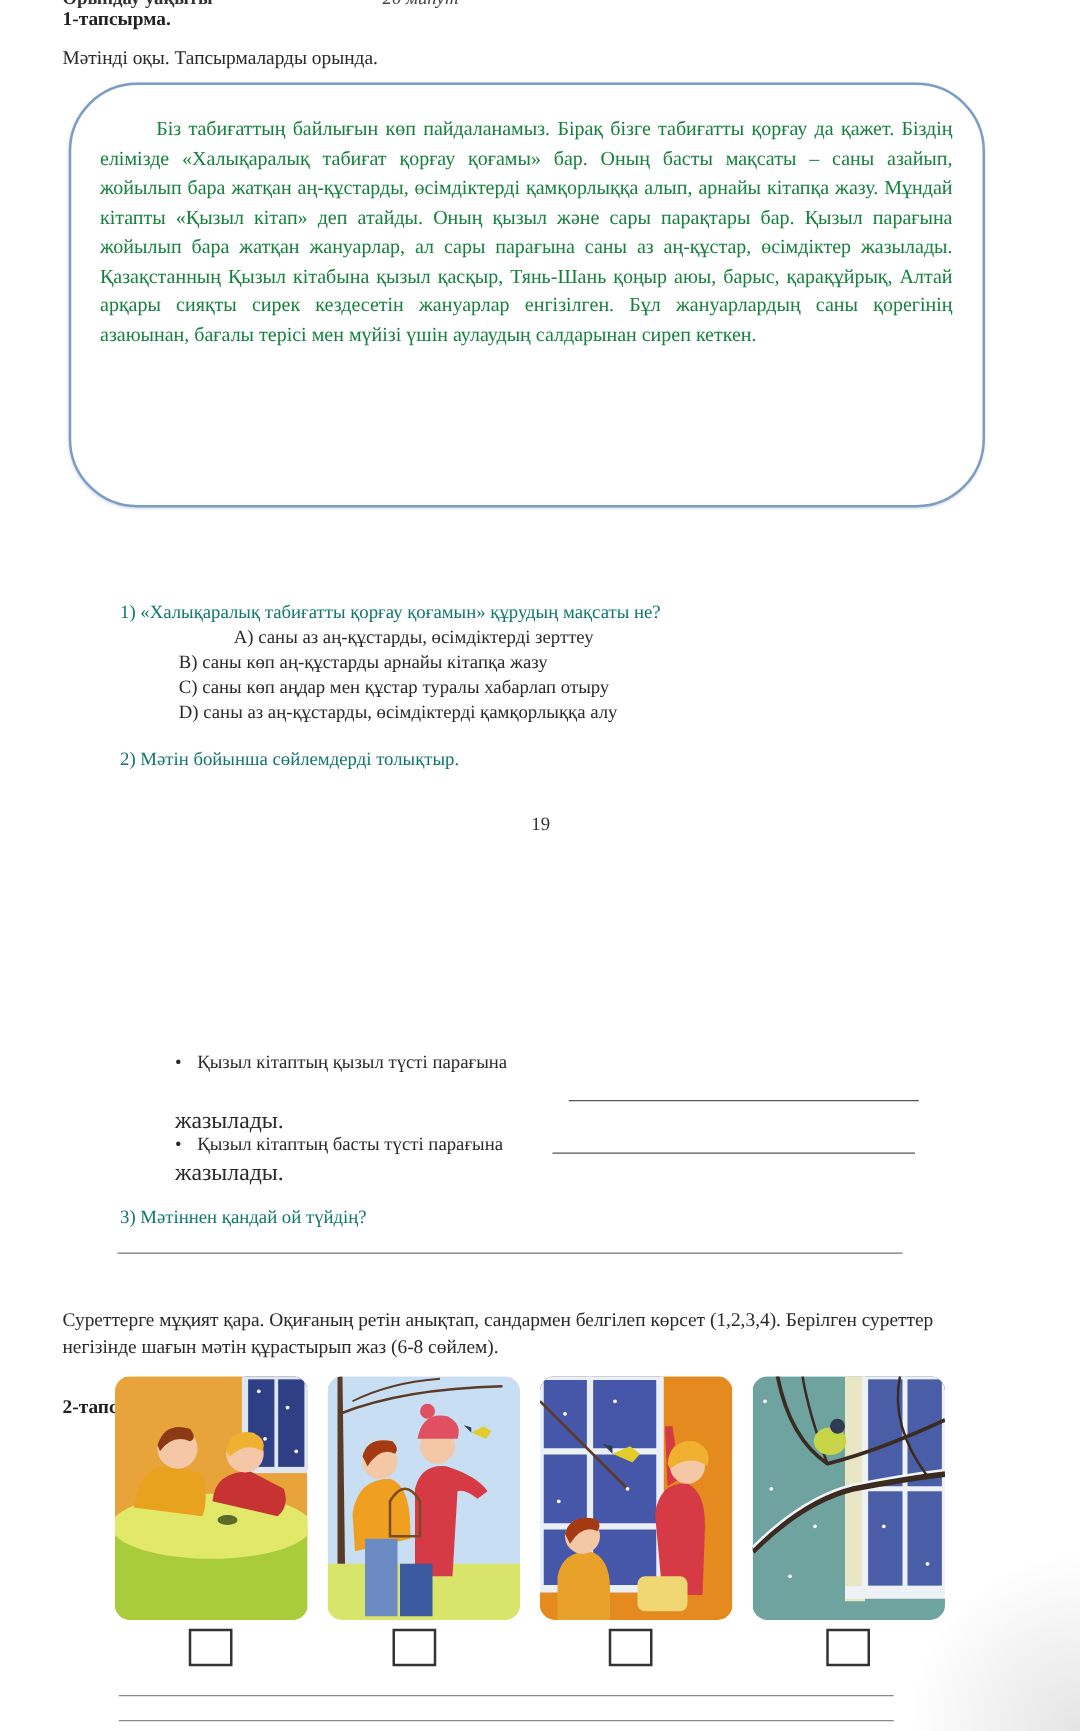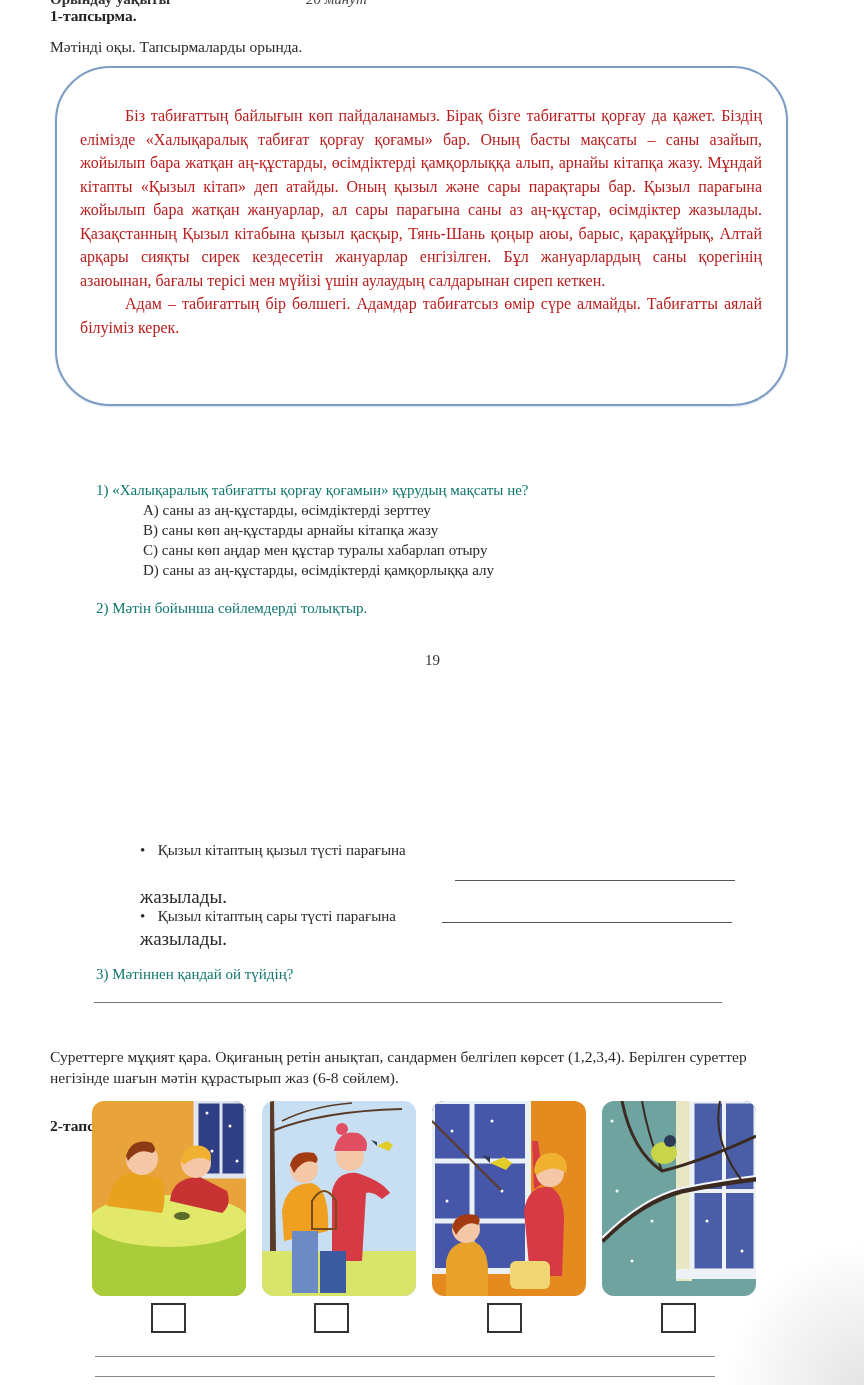--- a/index.html
+++ b/index.html
@@ -14,22 +14,22 @@
   .topline-right { top: -9px; left: 306px; font-size: 15px; font-style: italic; color: #444; white-space: nowrap; }
   .task-title { left: 50px; font-size: 15.5px; font-weight: bold; color: #222; }
   .task-instr { left: 50px; font-size: 15.5px; color: #2a2a2a; }
   .textbox {
     left: 55px; top: 66px; width: 733px; height: 340px;
     border: 2px solid #7c9cc4; border-radius: 55px;
     box-sizing: border-box; background: #fff;
     box-shadow: 0 1px 2px rgba(100,130,170,0.25);
   }
   .passage {
-    left: 80px; top: 104px; width: 682px;
-    font-size: 16px; line-height: 23.5px; color: #b91c1c;
+    left: 80px; top: 92px; width: 682px;
+    font-size: 16px; line-height: 23.5px; color: #15803d;
     text-align: justify; text-align-last: left;
   }
   .passage p { margin: 0; text-indent: 45px; }
   .q { left: 96px; font-size: 15px; color: #0f766e; white-space: nowrap; }
   .opt { left: 143px; font-size: 15px; color: #2a2a2a; white-space: nowrap; }
   .pagenum { left: 425px; top: 652px; font-size: 15px; color: #333; }
   .bullet { left: 140px; font-size: 15px; color: #2a2a2a; white-space: nowrap; }
   .bullet .dot { display: inline-block; width: 14px; }
   .blank { border-bottom: 1.5px solid #555; height: 0; }
   .cont { left: 140px; font-size: 19px; color: #2a2a2a; }
@@ -44,43 +44,42 @@
 
 <div class="abs topline">Орындау уақыты</div>
 <div class="abs topline-right">20 минут</div>
 
 <div class="abs task-title" style="top:7px;">1-тапсырма.</div>
 <div class="abs task-instr" style="top:38px;">Мәтінді оқы. Тапсырмаларды орында.</div>
 
 <div class="abs textbox"></div>
 <div class="abs passage">
   <p>Біз табиғаттың байлығын көп пайдаланамыз. Бірақ бізге табиғатты қорғау да қажет. Біздің елімізде «Халықаралық табиғат қорғау қоғамы» бар. Оның басты мақсаты – саны азайып, жойылып бара жатқан аң-құстарды, өсімдіктерді қамқорлыққа алып, арнайы кітапқа жазу. Мұндай кітапты «Қызыл кітап» деп атайды. Оның қызыл және сары парақтары бар. Қызыл парағына жойылып бара жатқан жануарлар, ал сары парағына саны аз аң-құстар, өсімдіктер жазылады. Қазақстанның Қызыл кітабына қызыл қасқыр, Тянь-Шань қоңыр аюы, барыс, қарақұйрық, Алтай арқары сияқты сирек кездесетін жануарлар енгізілген. Бұл жануарлардың саны қорегінің азаюынан, бағалы терісі мен мүйізі үшін аулаудың салдарынан сиреп кеткен.</p>
-  <p>Адам – табиғаттың бір бөлшегі. Адамдар табиғатсыз өмір сүре алмайды. Табиғатты аялай білуіміз керек.</p>
 </div>
 
 <div class="abs q" style="top:482px;">1)  «Халықаралық табиғатты қорғау қоғамын» құрудың мақсаты не?</div>
-<div class="abs opt" style="top:502px;">A) саны аз аң-құстарды, өсімдіктерді зерттеу</div>
+<div class="abs opt" style="top:502px;margin-left:44px;">A) саны аз аң-құстарды, өсімдіктерді зерттеу</div>
 <div class="abs opt" style="top:522px;">B) саны көп аң-құстарды арнайы кітапқа жазу</div>
 <div class="abs opt" style="top:542px;">C) саны көп аңдар мен құстар туралы хабарлап отыру</div>
 <div class="abs opt" style="top:562px;">D) саны аз аң-құстарды, өсімдіктерді қамқорлыққа алу</div>
 
 <div class="abs q" style="top:600px;">2)  Мәтін бойынша сөйлемдерді толықтыр.</div>
 
 <div class="abs pagenum">19</div>
 
 <div class="abs bullet" style="top:842px;">
   <span class="dot">•</span>
   <span>Қызыл кітаптың қызыл түсті парағына</span>
 </div>
 <div class="abs blank" style="left:455px; top:880px; width:280px;"></div>
 <div class="abs cont" style="top:886px;">жазылады.</div>
 
 <div class="abs bullet" style="top:908px;">
   <span class="dot">•</span>
-  <span>Қызыл кітаптың сары түсті парағына</span>
+  <span>Қызыл кітаптың басты түсті парағына</span>
 </div>
 <div class="abs blank" style="left:442px; top:922px; width:290px;"></div>
 <div class="abs cont" style="top:928px;">жазылады.</div>
 
 <div class="abs q" style="top:966px;">3)  Мәтіннен қандай ой түйдің?</div>
 <div class="abs line" style="left:94px; top:1002px; width:628px; border-top-color:#777;"></div>
 
 <div class="abs task-title" style="top:1080px;margin-top:37px;">2-тапсырма.</div>
 <div class="abs task-instr" style="top:1046px; width:740px; line-height:21px;">Суреттерге мұқият қара. Оқиғаның ретін анықтап, сандармен белгілеп көрсет (1,2,3,4). Берілген суреттер негізінде шағын мәтін құрастырып жаз (6-8 сөйлем).</div>
 

